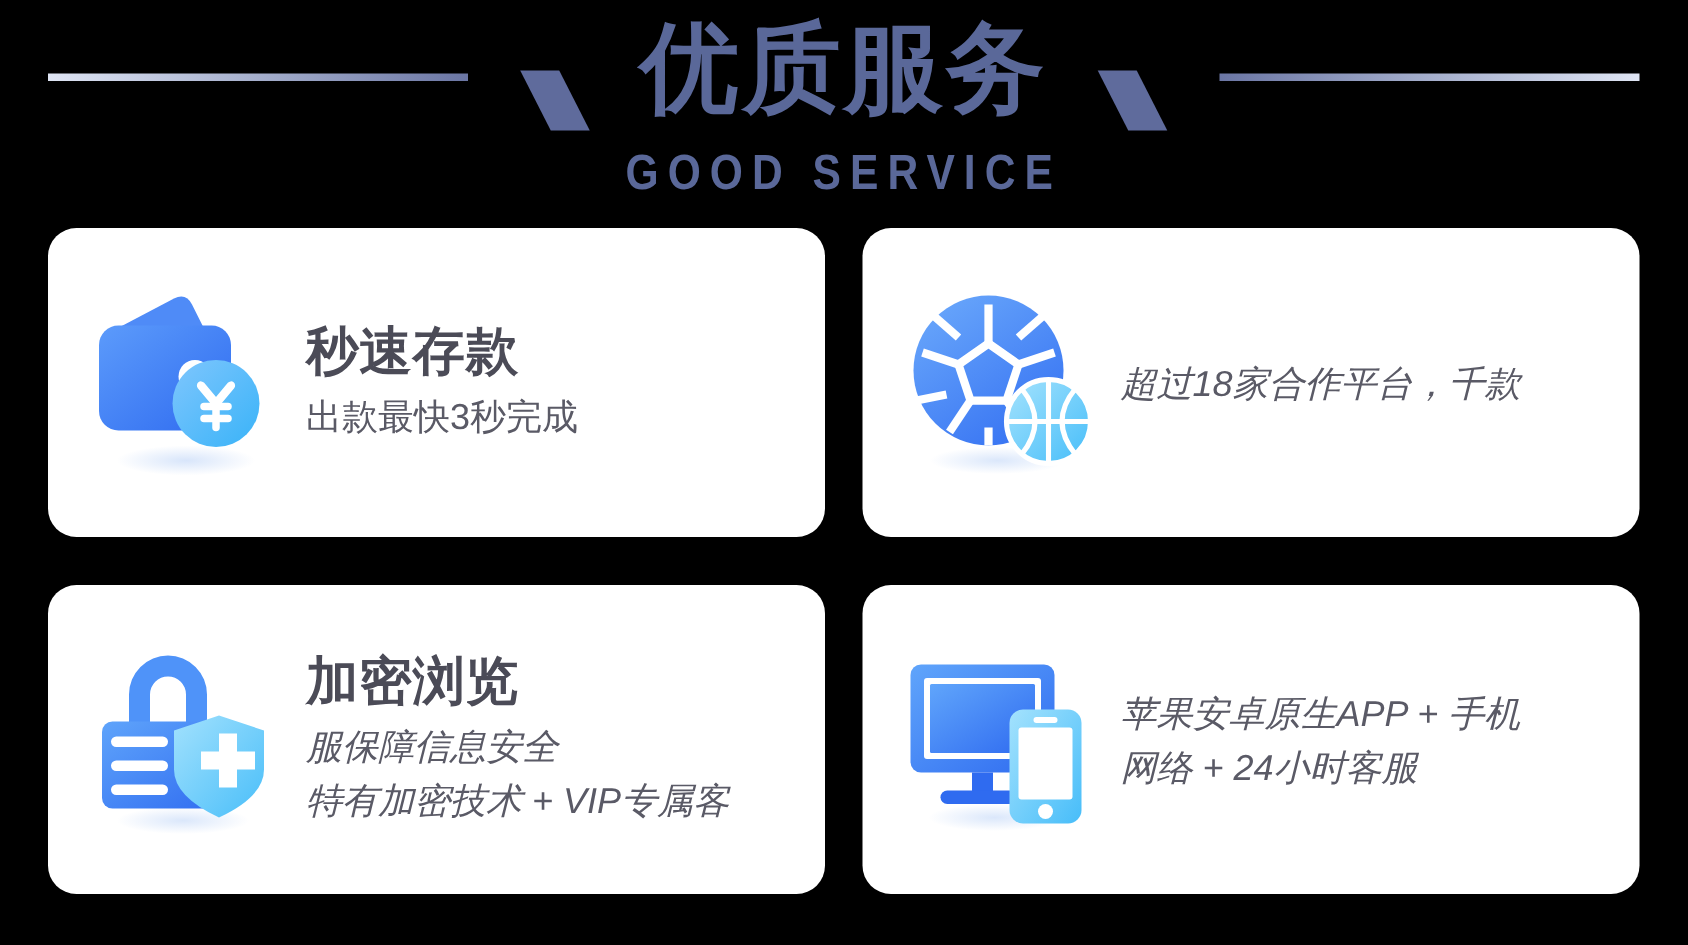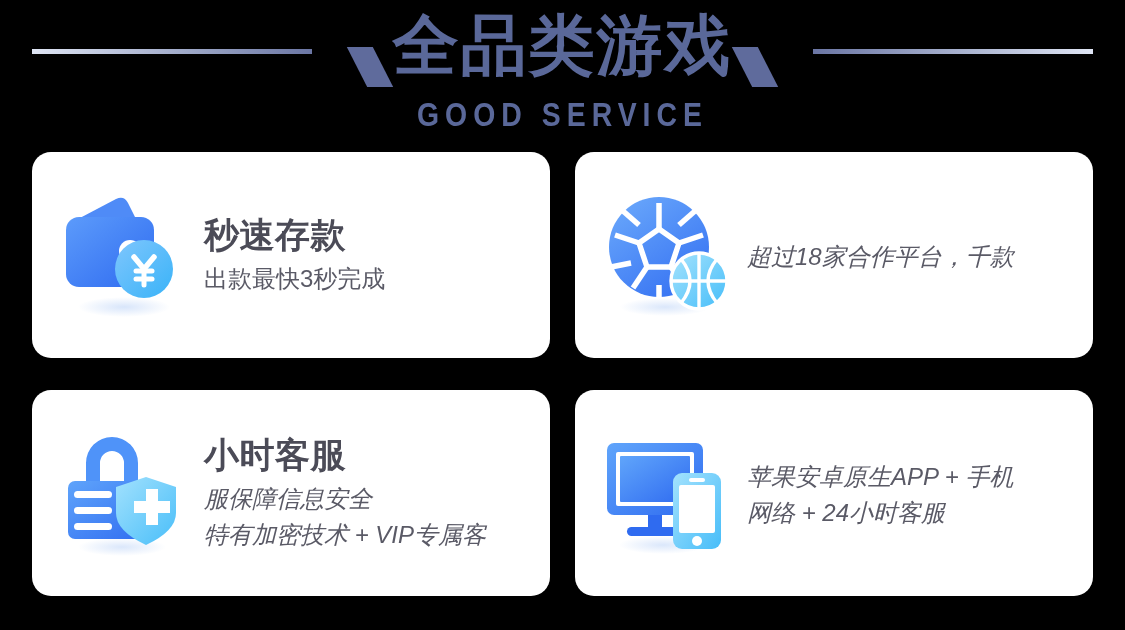--- a/index.html
+++ b/index.html
@@ -82,21 +82,21 @@
 <body>
 
 <div id="root">
 
   <div class="header">
     <div class="rule rule-left"></div>
     <div class="slash slash-left"></div>
     <div class="slash slash-right"></div>
     <div class="rule rule-right"></div>
 
-    <div class="title-main">全品类游戏</div>
+    <div class="title-main">优质服务</div>
     <div class="title-sub">GOOD SERVICE</div>
   </div>
 
   <div class="grid">
 
     <div class="card">
       <div class="icon-wrap">
         <svg viewBox="0 0 132 132" xmlns="http://www.w3.org/2000/svg">
           <defs>
             <linearGradient id="g1a" x1="0" y1="0" x2="1" y2="1">
@@ -201,21 +201,21 @@
           <path d="M28 58 L28 36 A26 26 0 0 1 80 36 L80 58 L66 58 L66 36 A12 12 0 0 0 42 36 L42 58 Z" fill="#4f93f9"></path>
           <rect x="10" y="54" width="88" height="58" rx="7" fill="url(#g3a)"></rect>
           <rect x="16" y="64" width="38" height="7" rx="3.5" fill="#ffffff"></rect>
           <rect x="16" y="80" width="38" height="7" rx="3.5" fill="#ffffff"></rect>
           <rect x="16" y="96" width="38" height="7" rx="3.5" fill="#ffffff"></rect>
           <path d="M88 50 L118 60 L118 86 Q118 104 88 118 Q58 104 58 86 L58 60 Z" fill="url(#g3b)"></path>
           <path d="M82 72 H94 V60 H106 V72 H118 V84 H106 V96 H94 V84 H82 Z" transform="translate(-6,2)" fill="#ffffff"></path>
         </svg>
       </div>
       <div class="card-text">
-        <div class="card-title">小时客服</div>
+        <div class="card-title">加密浏览</div>
         <div class="card-desc two-line">
           <div>服保障信息安全</div>
           <div>特有加密技术 + VIP专属客</div>
         </div>
       </div>
     </div>
 
     <div class="card">
       <div class="icon-wrap">
         <svg viewBox="0 0 132 132" xmlns="http://www.w3.org/2000/svg">

